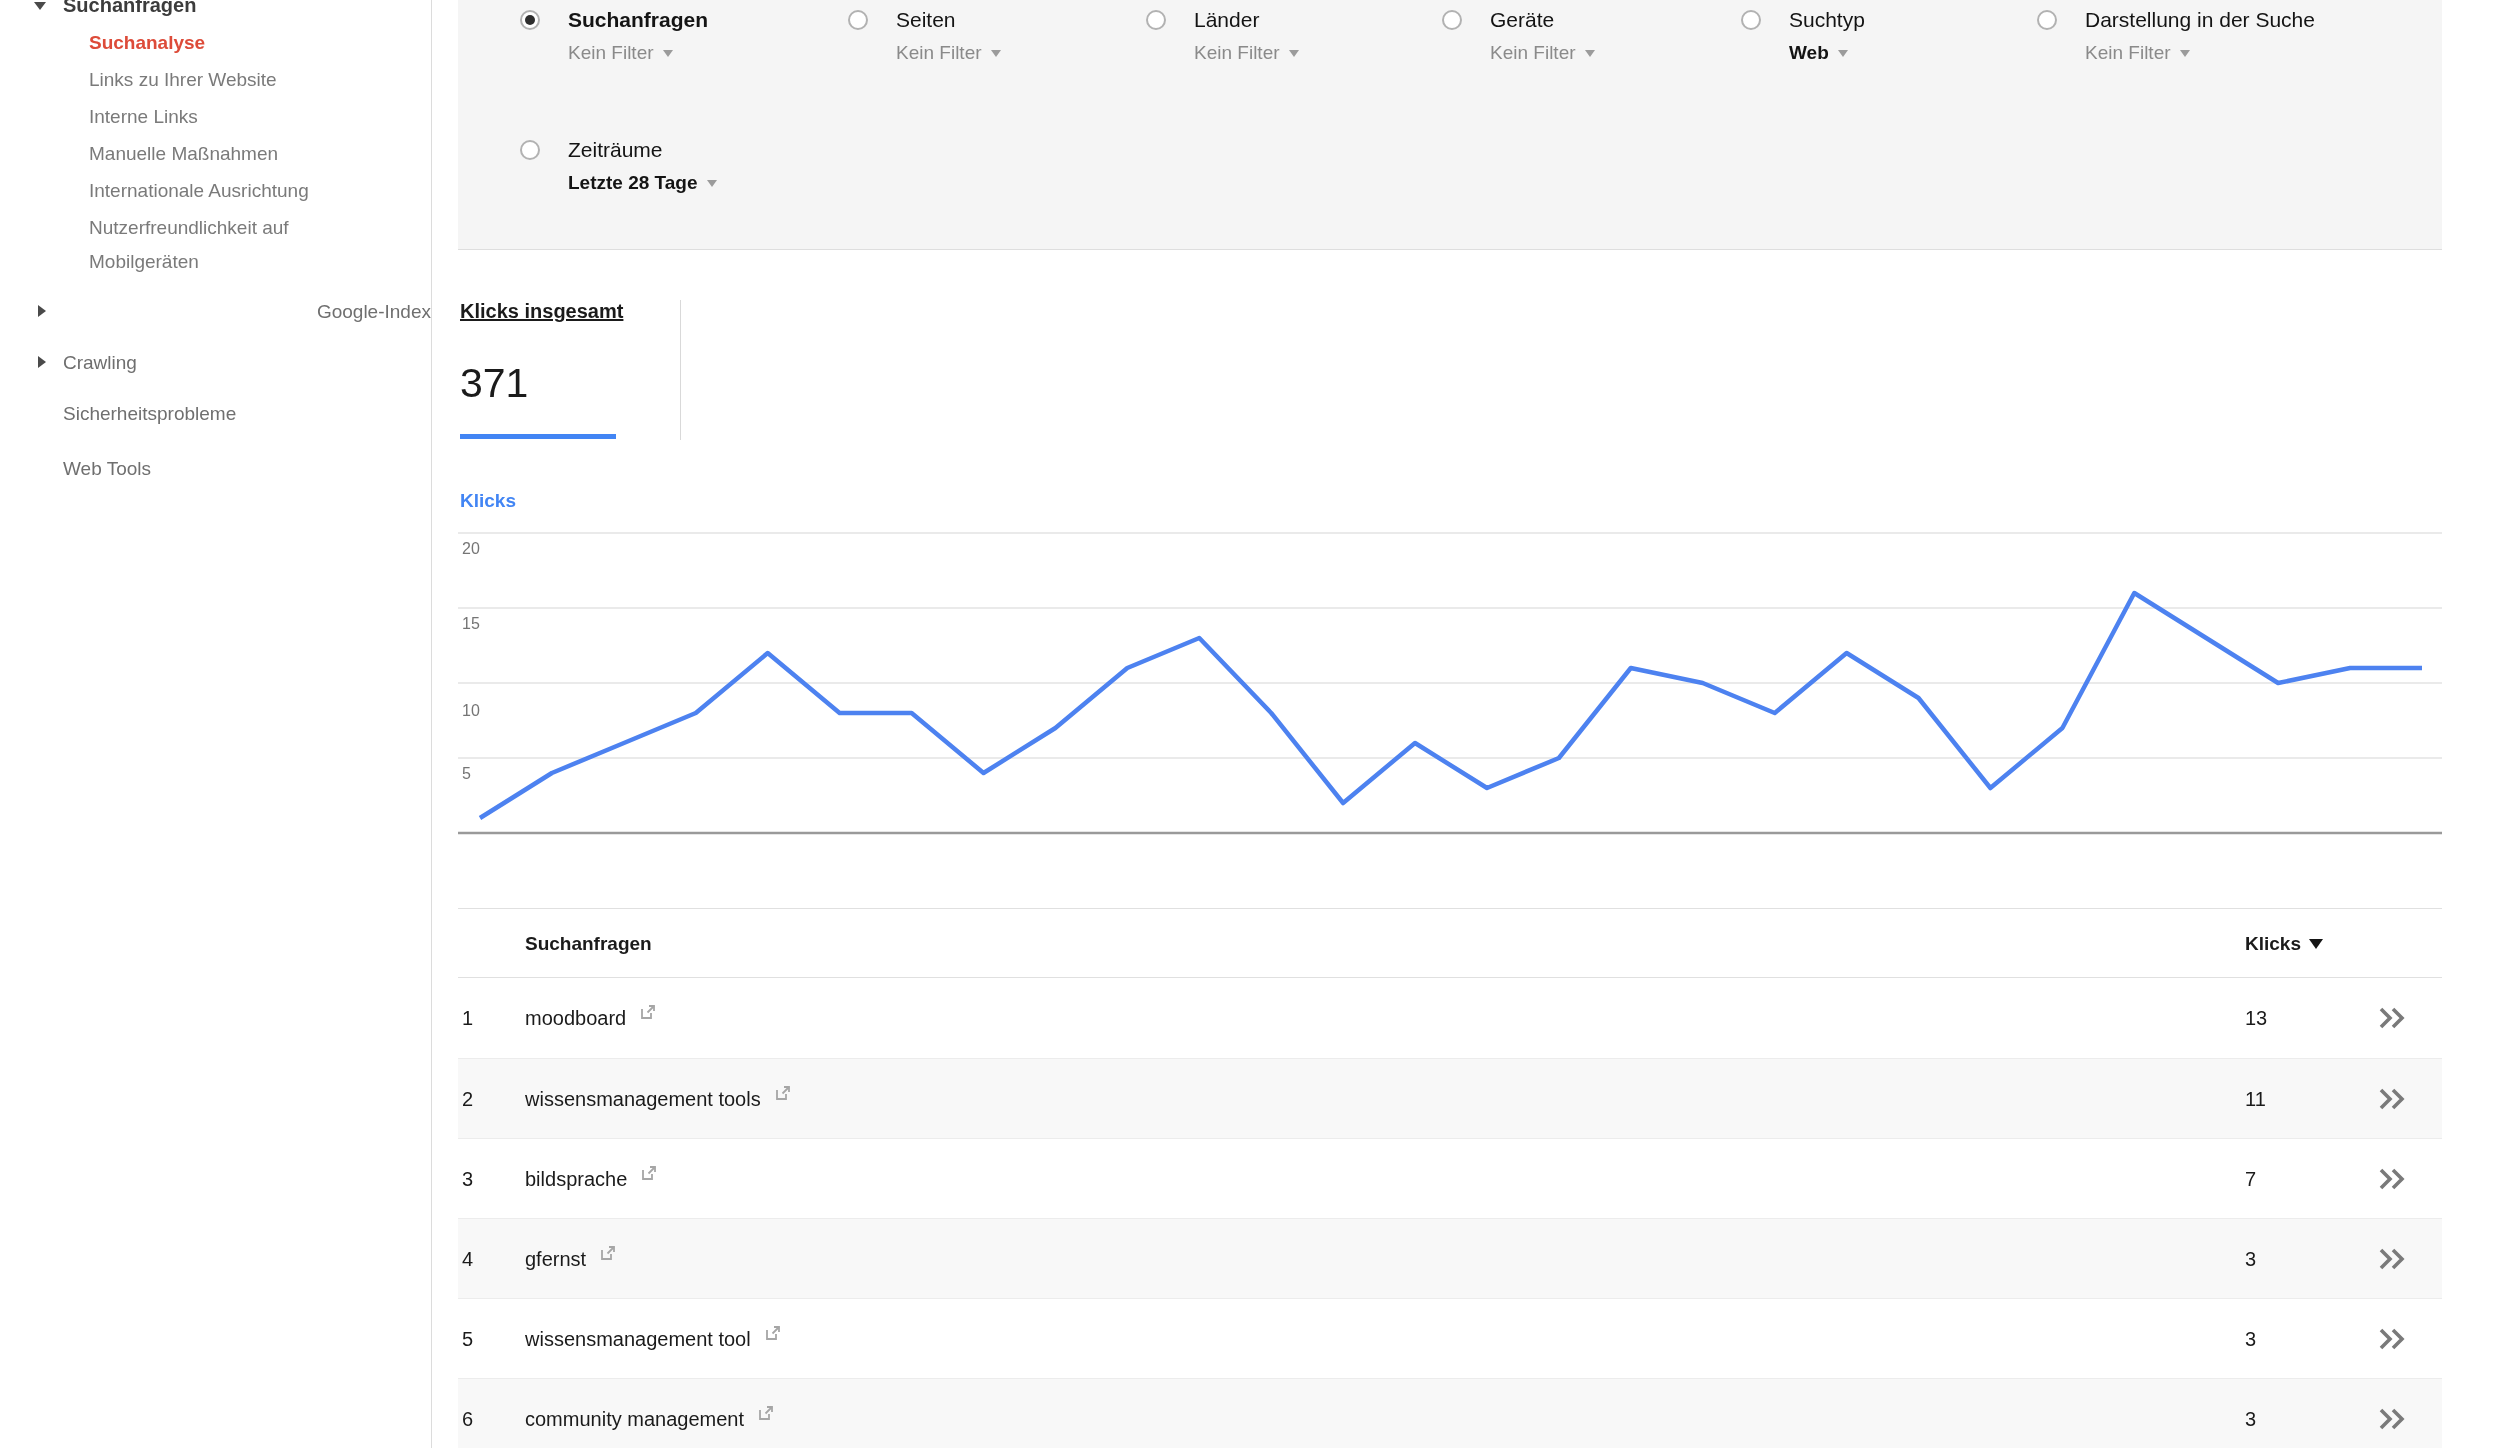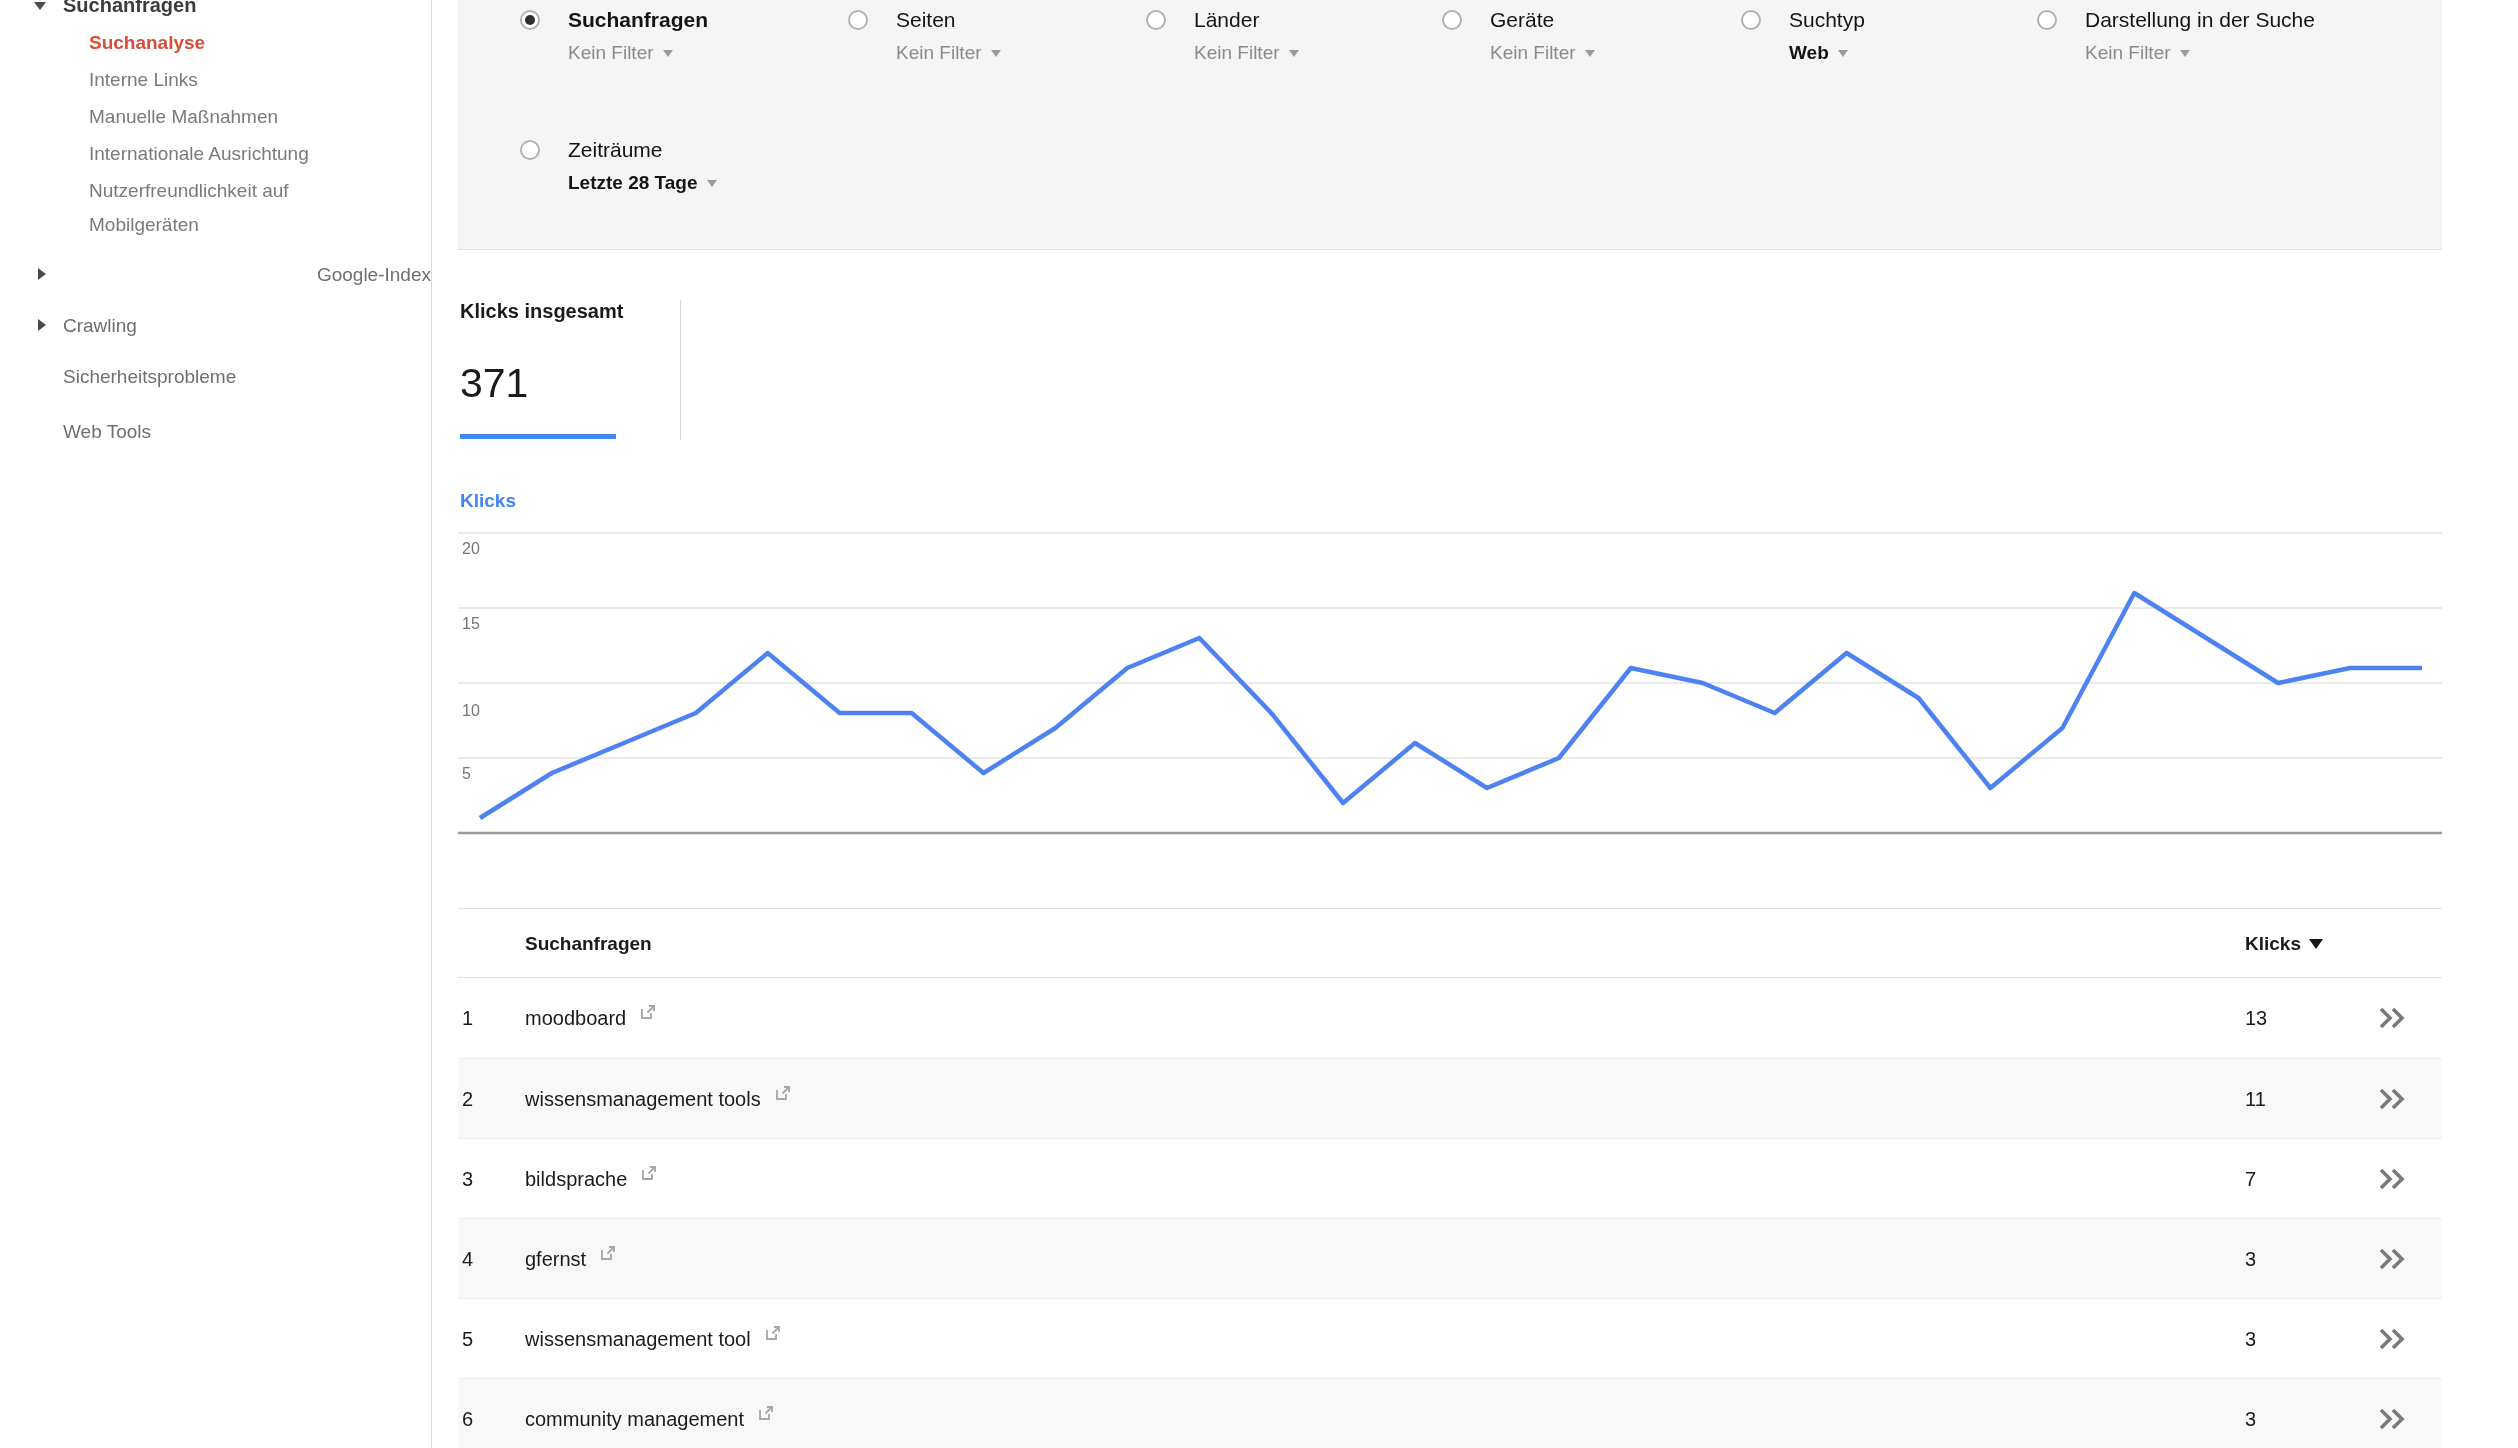--- a/index.html
+++ b/index.html
@@ -40,21 +40,21 @@
             line-height:28px; white-space:nowrap; }
   .flabel.bold { font-weight:bold; }
   .fvalue { margin-left:48px; margin-top:8px; font-size:19px; color:#8a8a8a;
             white-space:nowrap; cursor:pointer; }
   .fvalue.bold { color:#141414; font-weight:bold; }
   .caret { display:inline-block; width:0; height:0; margin-left:9px;
            border-left:5.5px solid transparent; border-right:5.5px solid transparent;
            border-top:7px solid #9b9b9b; vertical-align:2px; }
 
   
-  .metric-title { position:absolute; left:2px; top:300px; font-size:20px; font-weight:bold; }
+  .metric-title { position:absolute; left:2px; top:300px; font-size:20px; font-weight:bold;text-decoration:underline; }
   .metric-value { position:absolute; left:2px; top:360px; font-size:41px; color:#1b1b1b; }
   .metric-underline { position:absolute; left:2px; top:434px; width:156px; height:5px; }
   .metric-divider { position:absolute; left:222px; top:300px; width:1px; height:140px;
                     background:#d9d9d9; }
 
   
   .chart-title { position:absolute; left:2px; top:490px; font-size:19px; font-weight:bold; }
   .chart { position:absolute; left:0; top:525px; width:1984px; height:320px; }
   .ytick { position:absolute; left:4px; font-size:16px; color:#757575; }
 
@@ -83,20 +83,21 @@
 </head>
 <body>
 
 <div class="sidebar">
   <div class="snav">
     <div class="snav-header">
       <span class="tri down"></span>
       <span>Suchanfragen</span>
     </div>
     <div class="snav-sub active">Suchanalyse</div>
+    <div class="snav-sub">Links zu Ihrer Website</div>
     <div class="snav-sub">Interne Links</div>
     <div class="snav-sub">Manuelle Maßnahmen</div>
     <div class="snav-sub">Internationale Ausrichtung</div>
     <div class="snav-sub wrap">Nutzerfreundlichkeit auf Mobilgeräten</div>
     <div class="snav-section gap12">
       <span class="tri right"></span>
       <span>Google-Index</span>
     </div>
     <div class="snav-section gap14">
       <span class="tri right"></span>

